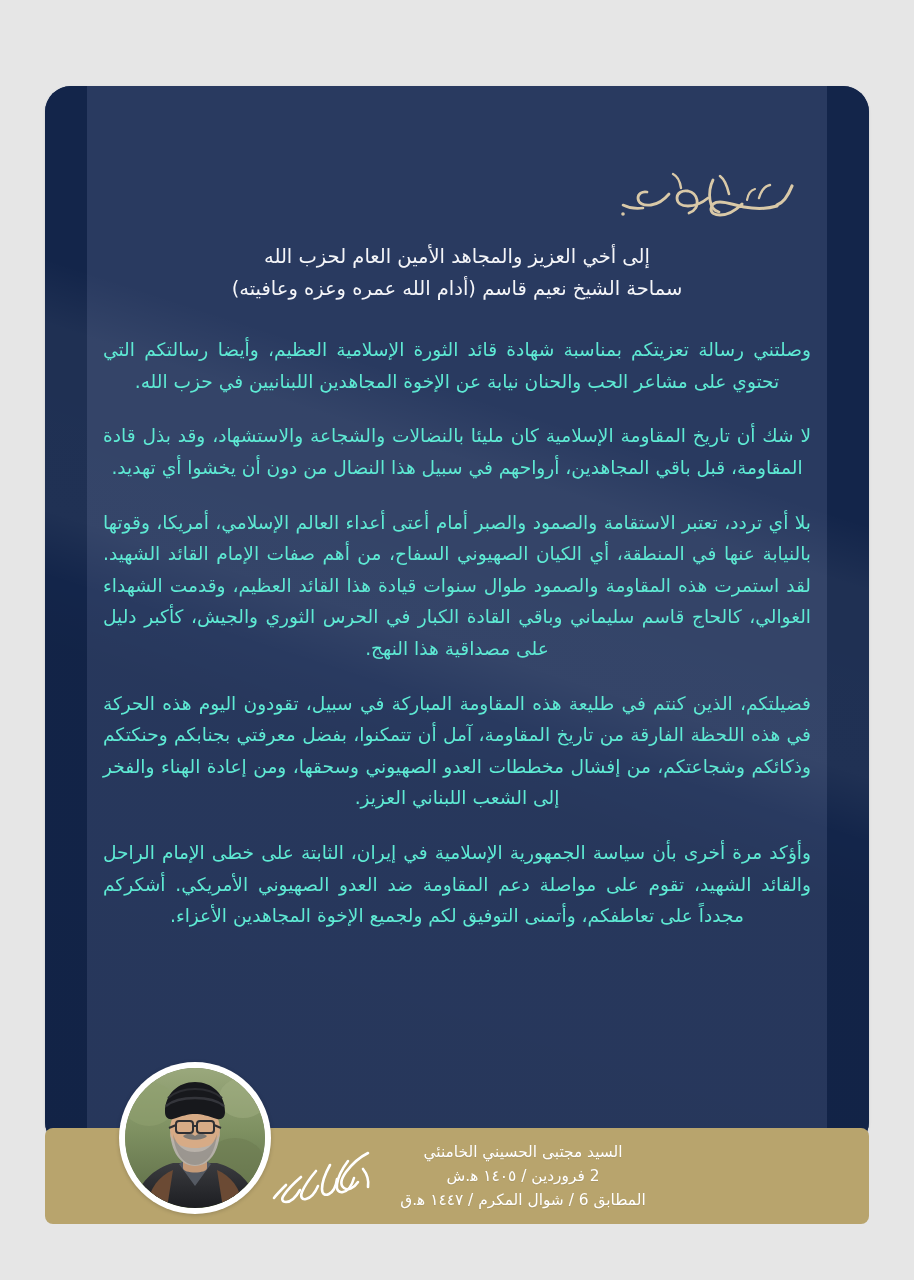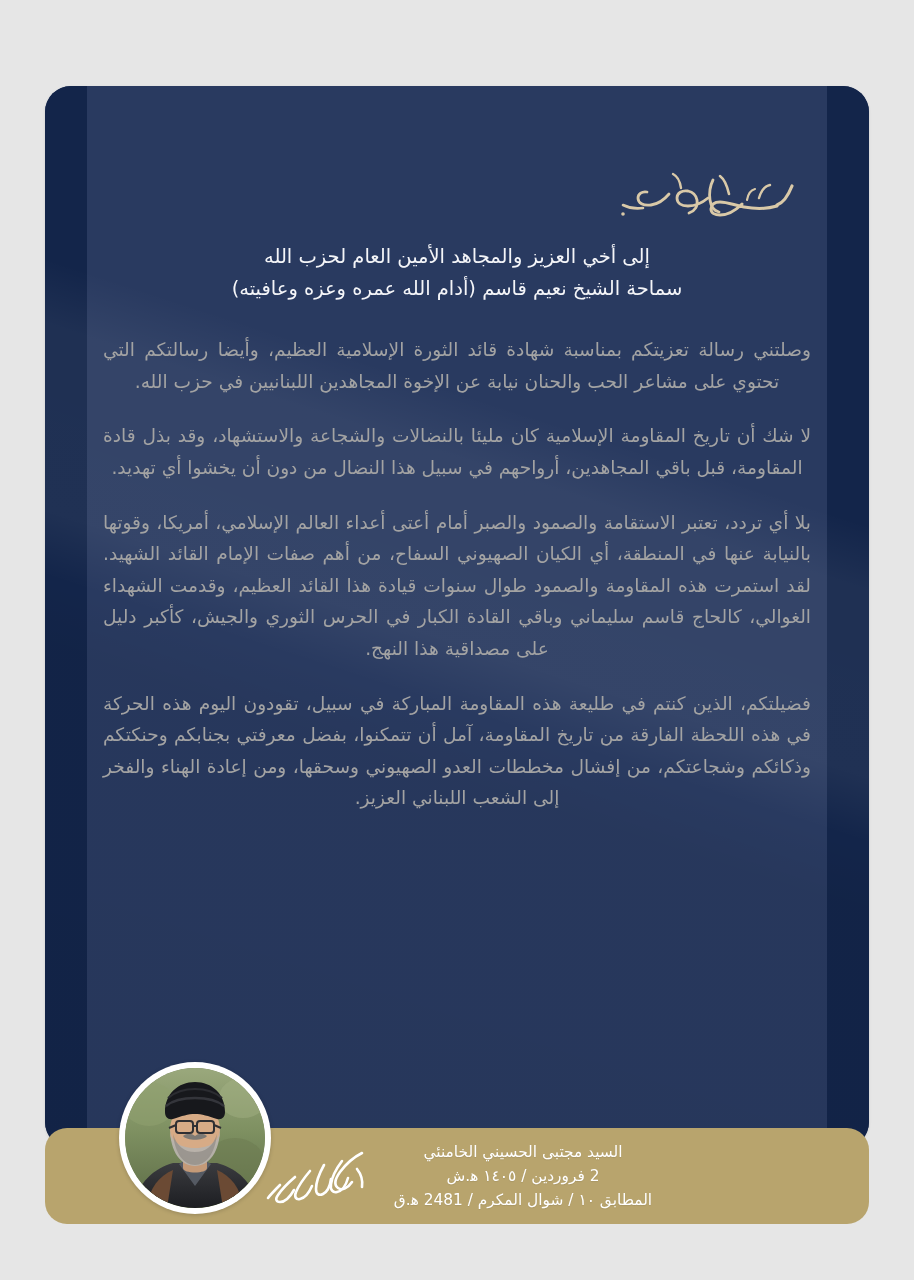--- a/index.html
+++ b/index.html
@@ -110,21 +110,21 @@
     line-height: 1.62;
     margin-bottom: 30px;
     color: #f4f5f8;
   }
   .salutation .sline { display: block; }
 
   p.para {
     font-size: 18.6px;
     line-height: 1.70;
     margin: 0 0 23px 0;
-    color: #a3a3a3;
+    color: #5eead4;
     text-align: justify;
     text-align-last: center;
     text-justify: inter-word;
   }
   p.para.closing {
     text-align: center;
     text-align-last: center;
     margin-top: 10px;
   }
 
@@ -152,21 +152,21 @@
   }
   .portrait-inner svg { display: block; width: 100%; height: 100%; }
 
   
   .footer-bar {
     position: absolute;
     left: 45px;
     top: 1128px;
     width: 824px;
     height: 96px;
-    border-radius: 22px;
+    border-radius: 8px;
     background: #b8a46d;
     overflow: hidden;
   }
   .footer-inner {
     position: absolute;
     inset: 0;
     display: flex;
     align-items: center;
     justify-content: center;
     gap: 20px;
@@ -223,31 +223,32 @@
 
         <div class="salutation">
           <span class="sline">إلى أخي العزيز والمجاهد الأمين العام لحزب الله</span>
           <span class="sline">سماحة الشيخ نعيم قاسم (أدام الله عمره وعزه وعافيته)</span>
         </div>
 
         <p class="para">وصلتني رسالة تعزيتكم بمناسبة شهادة قائد الثورة الإسلامية العظيم، وأيضا رسالتكم التي تحتوي على مشاعر الحب والحنان نيابة عن الإخوة المجاهدين اللبنانيين في حزب الله.</p>
         <p class="para">لا شك أن تاريخ المقاومة الإسلامية كان مليئا بالنضالات والشجاعة والاستشهاد، وقد بذل قادة المقاومة، قبل باقي المجاهدين، أرواحهم في سبيل هذا النضال من دون أن يخشوا أي تهديد.</p>
         <p class="para">بلا أي تردد، تعتبر الاستقامة والصمود والصبر أمام أعتى أعداء العالم الإسلامي، أمريكا، وقوتها بالنيابة عنها في المنطقة، أي الكيان الصهيوني السفاح، من أهم صفات الإمام القائد الشهيد. لقد استمرت هذه المقاومة والصمود طوال سنوات قيادة هذا القائد العظيم، وقدمت الشهداء الغوالي، كالحاج قاسم سليماني وباقي القادة الكبار في الحرس الثوري والجيش، كأكبر دليل على مصداقية هذا النهج.</p>
         <p class="para">فضيلتكم، الذين كنتم في طليعة هذه المقاومة المباركة في سبيل، تقودون اليوم هذه الحركة في هذه اللحظة الفارقة من تاريخ المقاومة، آمل أن تتمكنوا، بفضل معرفتي بجنابكم وحنكتكم وذكائكم وشجاعتكم، من إفشال مخططات العدو الصهيوني وسحقها، ومن إعادة الهناء والفخر إلى الشعب اللبناني العزيز.</p>
+        <p class="para">وأؤكد مرة أخرى بأن سياسة الجمهورية الإسلامية في إيران، الثابتة على خطى الإمام الراحل والقائد الشهيد، تقوم على مواصلة دعم المقاومة ضد العدو الصهيوني الأمريكي. أشكركم مجدداً على تعاطفكم، وأتمنى التوفيق لكم ولجميع الإخوة المجاهدين الأعزاء.</p>
       </div>
     </div>
   </div>
 
   <div class="footer-bar">
     <div class="footer-inner">
 
       <div class="sig-text">
         <span class="sig-line">السيد مجتبى الحسيني الخامنئي</span>
         <span class="sig-line">2 فروردين / ١٤٠٥ ه‍.ش</span>
-        <span class="sig-line">المطابق ١٠ / شوال المكرم / 2481 ه‍.ق</span>
+        <span class="sig-line">المطابق 6 / شوال المكرم / ١٤٤٧ ه‍.ق</span>
       </div>
 
       <div class="sig-script">
         <svg viewBox="0 0 112 74" xmlns="http://www.w3.org/2000/svg">
           <g fill="none" stroke="#ffffff" stroke-width="2.6" stroke-linecap="round" stroke-linejoin="round">
             <path d="M100 14 c-8 4 -16 11 -22 19 c-5 7 -6 13 -2 16 c4 3 10 0 14 -6"></path>
             <path d="M80 22 c-6 8 -10 16 -11 23 c-1 6 2 9 6 8 c5 -1 9 -7 11 -14"></path>
             <path d="M62 26 c-5 9 -8 17 -8 24 c0 5 3 7 7 5 c4 -2 7 -8 8 -15"></path>
             <path d="M48 32 c-6 7 -11 14 -14 21 c-2 5 0 8 4 7 c5 -1 9 -6 12 -13"></path>
             <path d="M33 38 c-7 6 -13 12 -17 18 c-3 4 -2 7 2 7 c5 0 10 -5 14 -12"></path>

